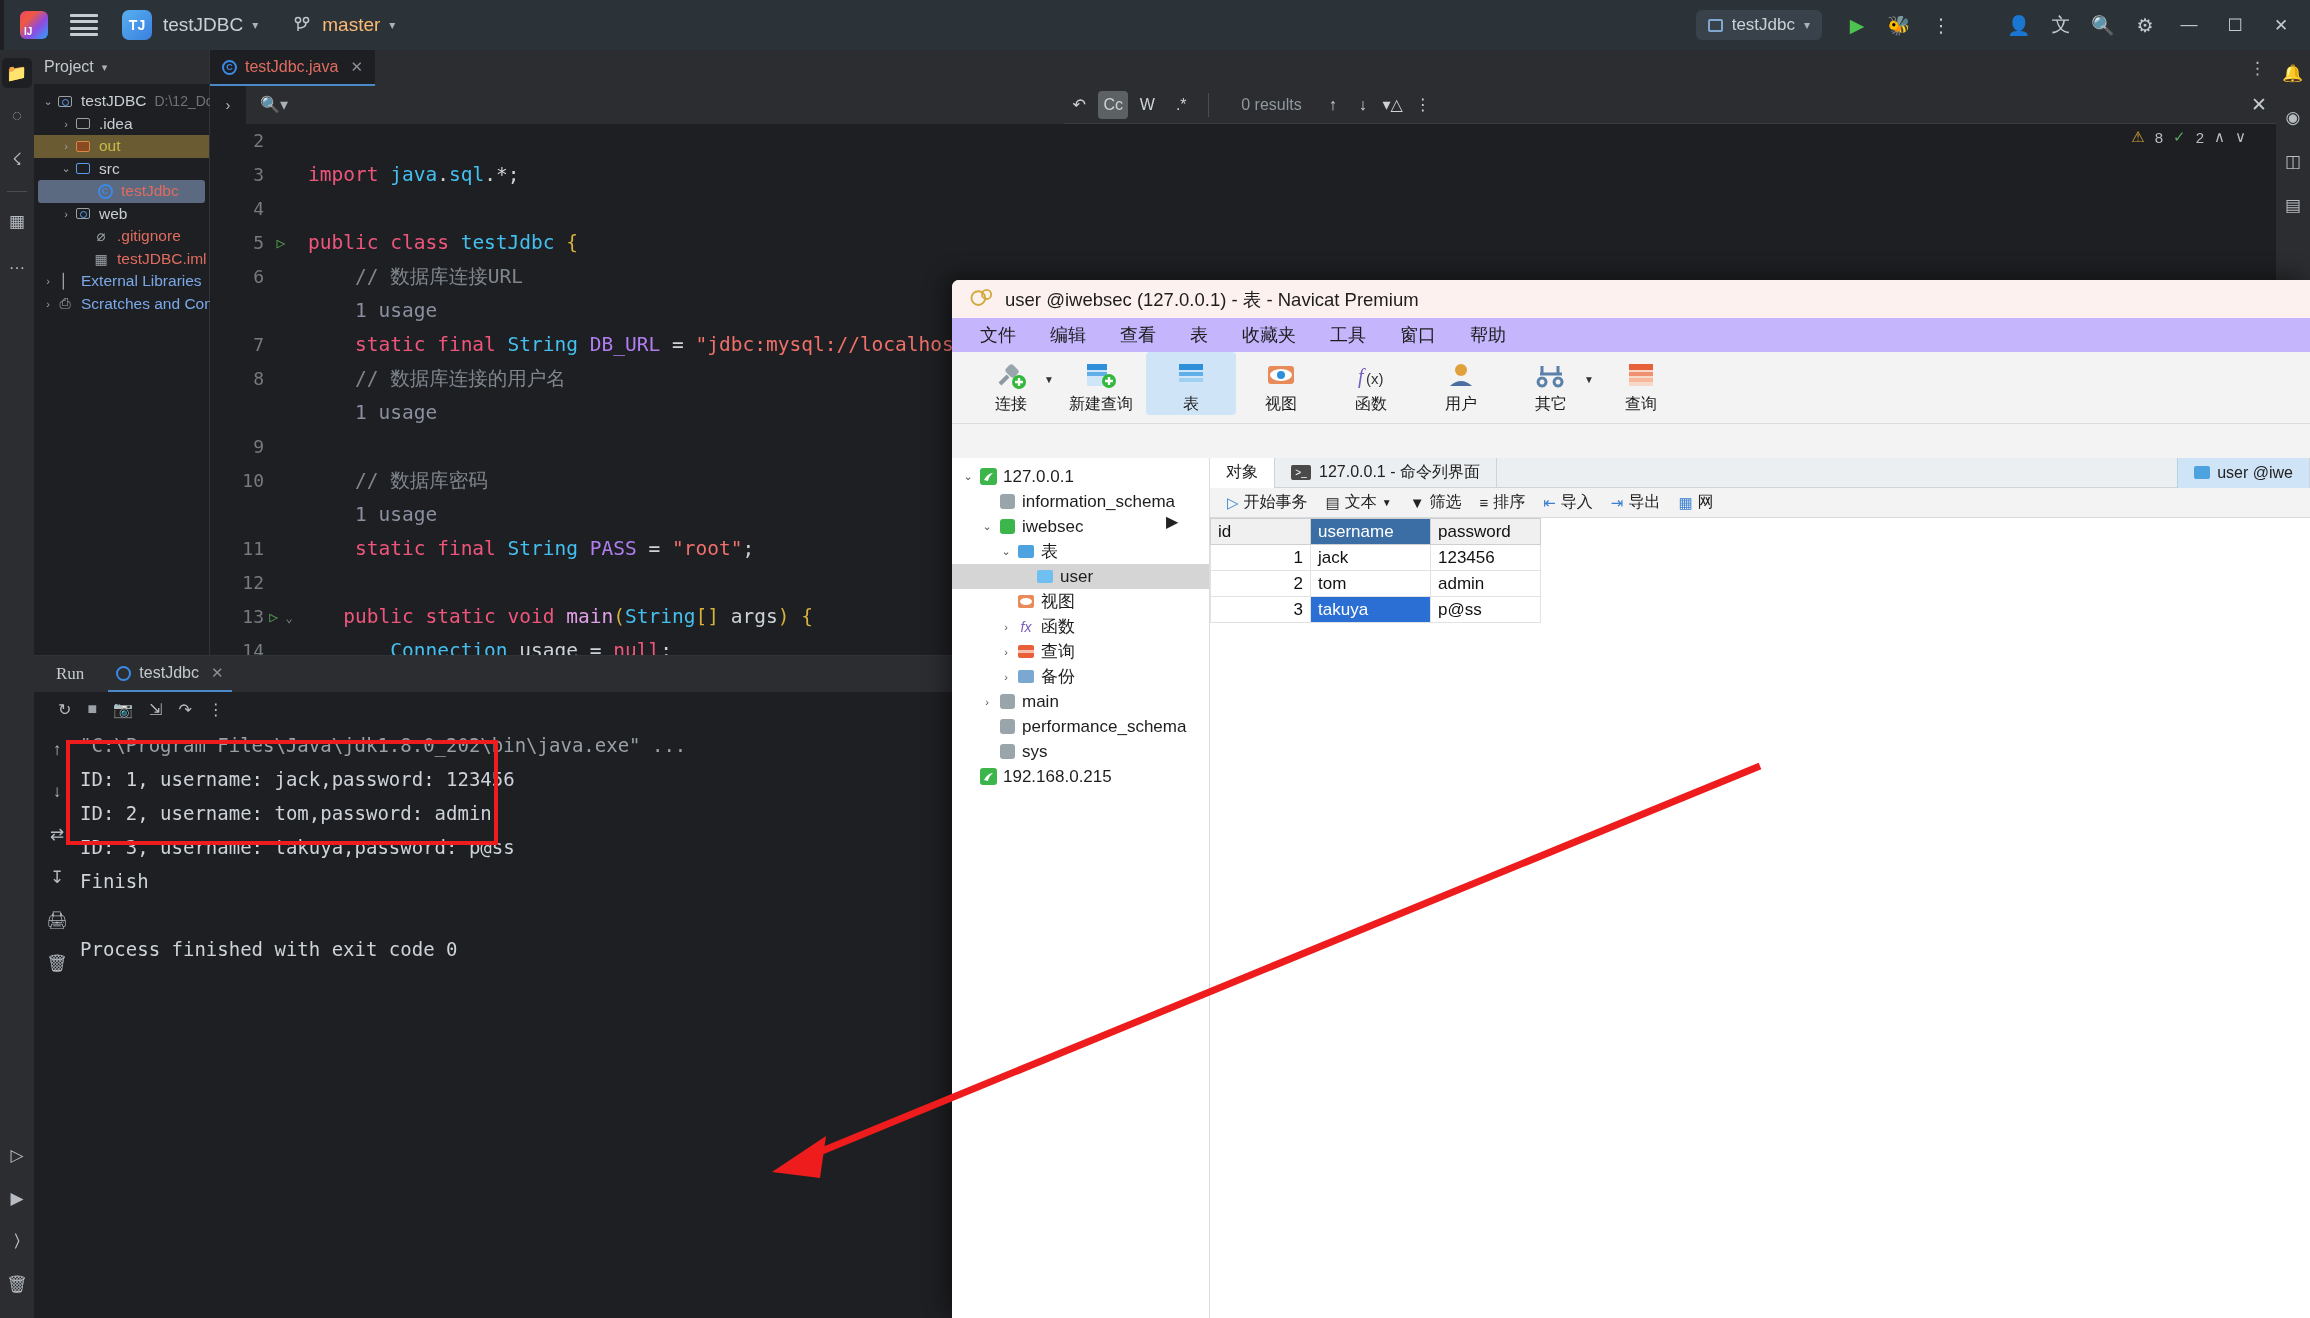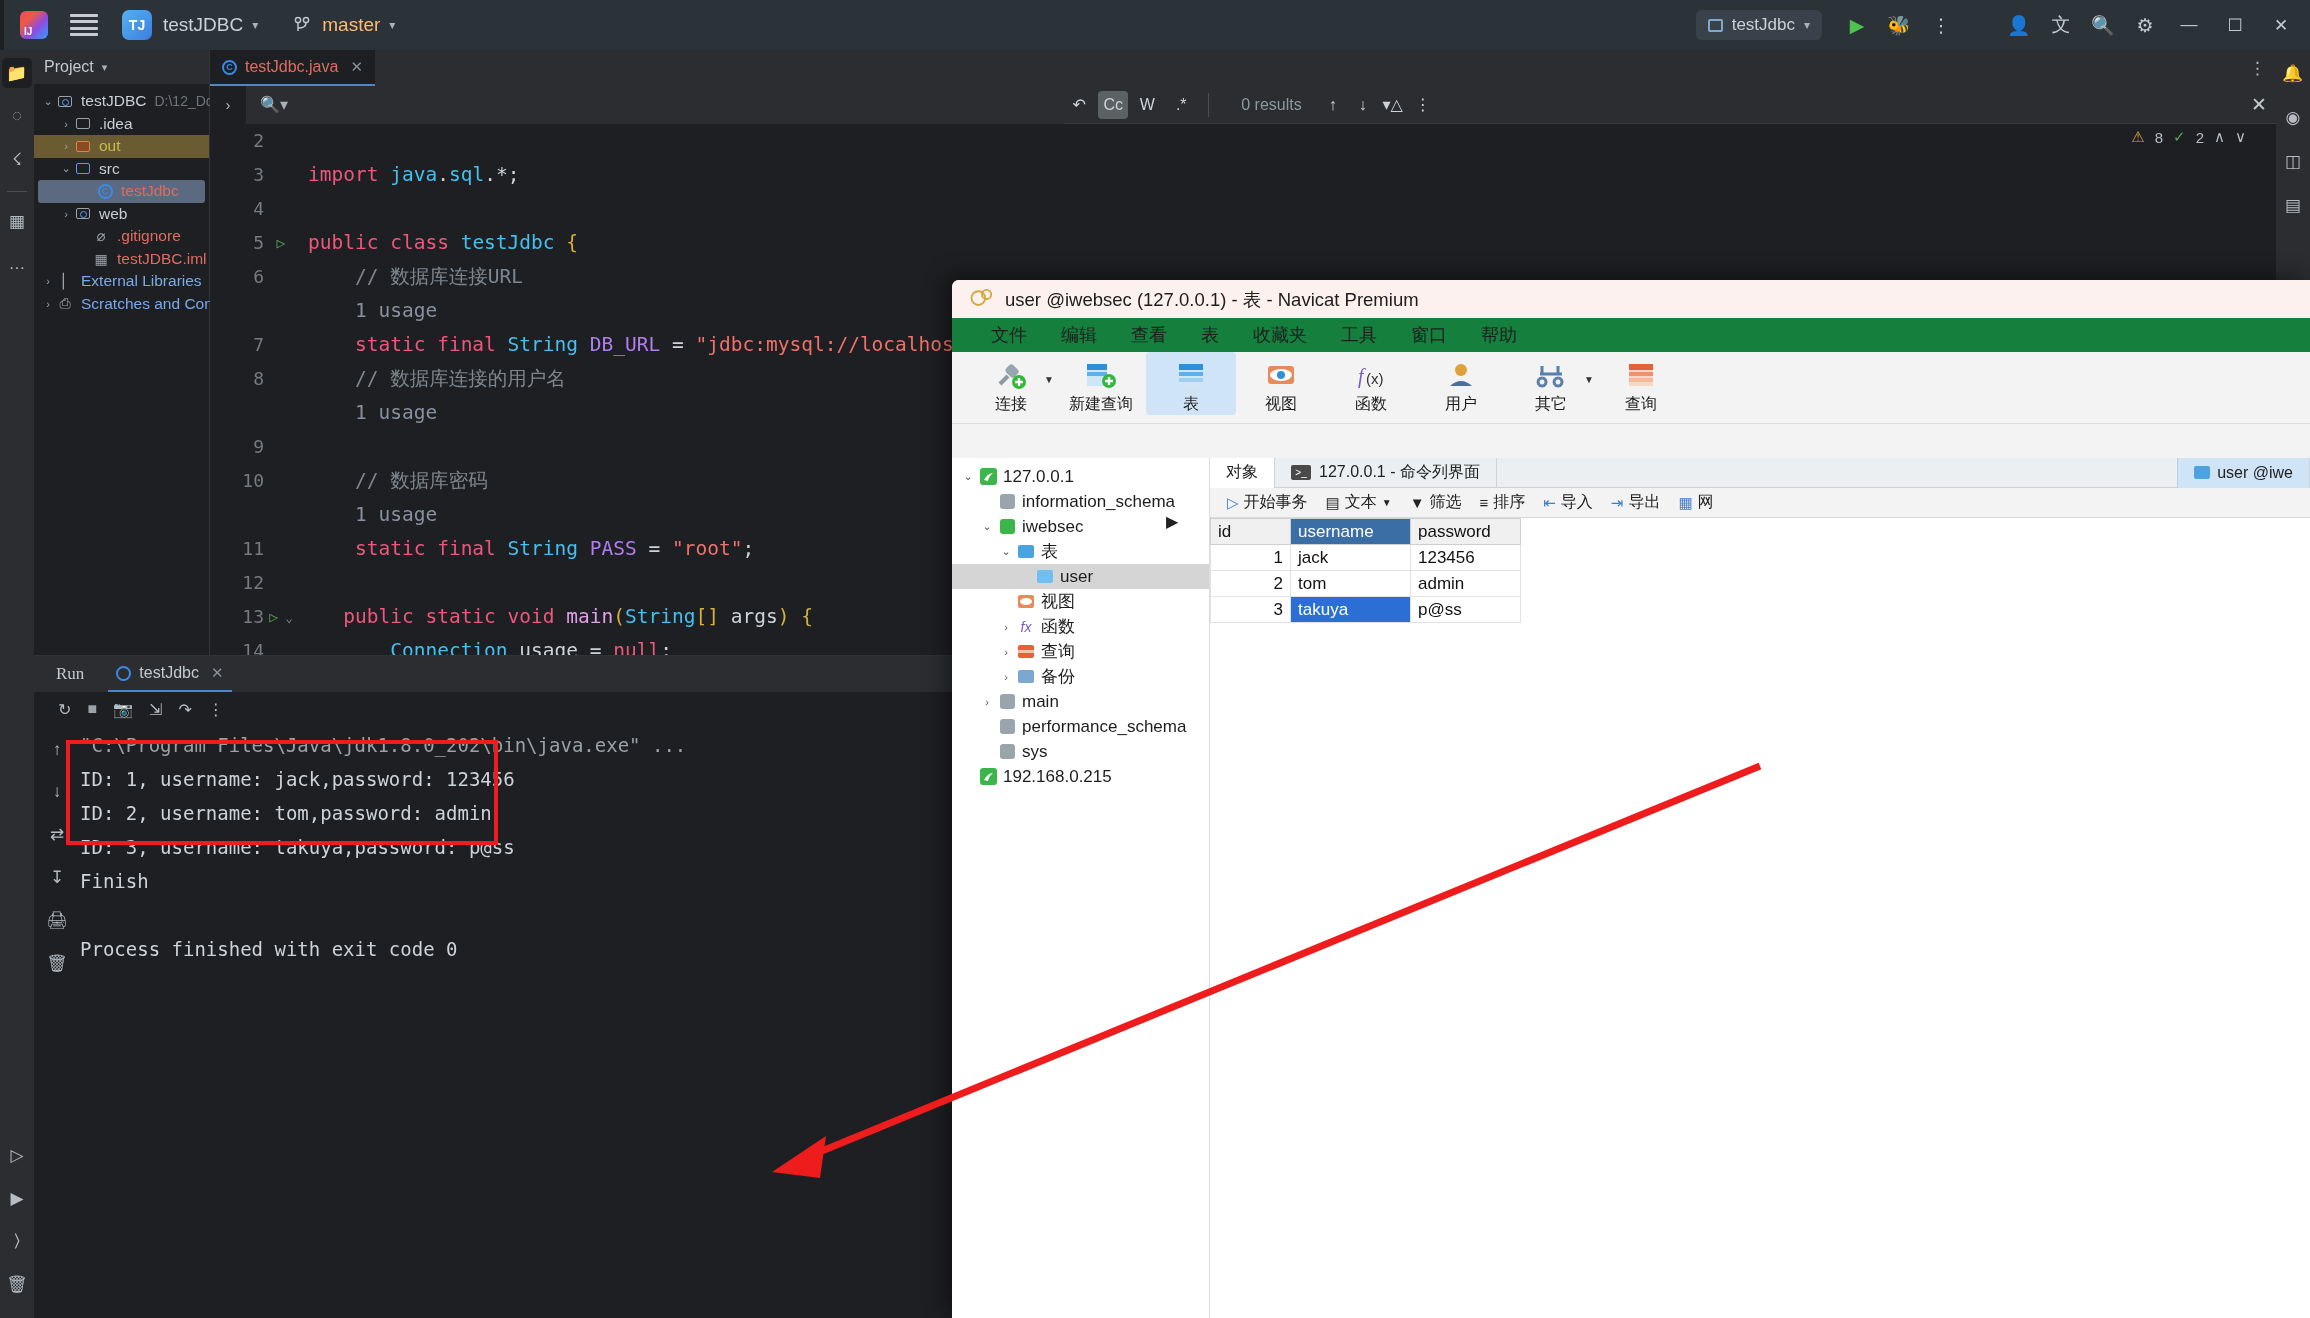--- a/index.html
+++ b/index.html
@@ -166,22 +166,22 @@
      border:4px solid #ee1c1c; }
 
   
   .nav { position:absolute; left:952px; top:280px; width:1358px; height:1038px;
      background:#f3f3f3; border-radius:7px 0 0 0; overflow:hidden;
      box-shadow:-6px -4px 22px rgba(0,0,0,.45); }
   .nav-title { height:38px; background:#fdf1ef; display:flex; align-items:center;
      padding-left:18px;text-align:right; }
   .nav-logo { width:24px; height:22px; margin-right:11px; }
   .nav-title span { font-size:18.5px; color:#1d1d1d;}
-  .nav-menu { height:34px; background:#15803d; display:flex; align-items:center;
-     padding-left:22px; gap:0px;}
+  .nav-menu { height:34px; background:#c4b5fd; display:flex; align-items:center;
+     padding-left:11px; gap:0px;}
   .nav-menu div { font-size:18px; color:#1d1d1d; padding:0 17px; cursor:pointer;}
   .nav-tools { height:72px; background:#f3f3f3; display:flex; align-items:flex-start;
      padding-left:14px; border-bottom:1px solid #dcdcdc;}
   .ntool { width:90px; display:flex; flex-direction:column; align-items:center;
      padding-top:3px; cursor:pointer; position:relative;}
   .ntool.sel { background:#cfe4f7; border-radius:4px;}
   .ntool .gl { height:40px; display:flex; align-items:center; justify-content:center;}
   .ntool .lb { font-size:16px; color:#1d1d1d; margin-top:-1px;}
   .tcaret { position:absolute; right:2px; top:22px; font-size:10px; color:#333;}
   .nav-body { position:absolute; left:0; top:178px; right:0; bottom:0; display:flex;}
@@ -730,21 +730,21 @@
             </div>
             <div class="gtb">
               <span class="gi" style="color: rgb(58, 127, 208);">▦</span>
               <span>网</span>
             </div>
           </div>
         <div class="grid">
           <table class="dg" id="dgrid">
               <thead>
                 <tr>
-                  <th style="width: 80px;">id</th>
+                  <th style="width: 100px;">id</th>
                   <th class="selhdr" style="width: 120px;">username</th>
                   <th style="width: 110px;">password</th>
                 </tr>
               </thead>
               <tbody>
                 <tr>
                   <td class="num">1</td>
                   <td>jack</td>
                   <td>123456</td>
                 </tr>

